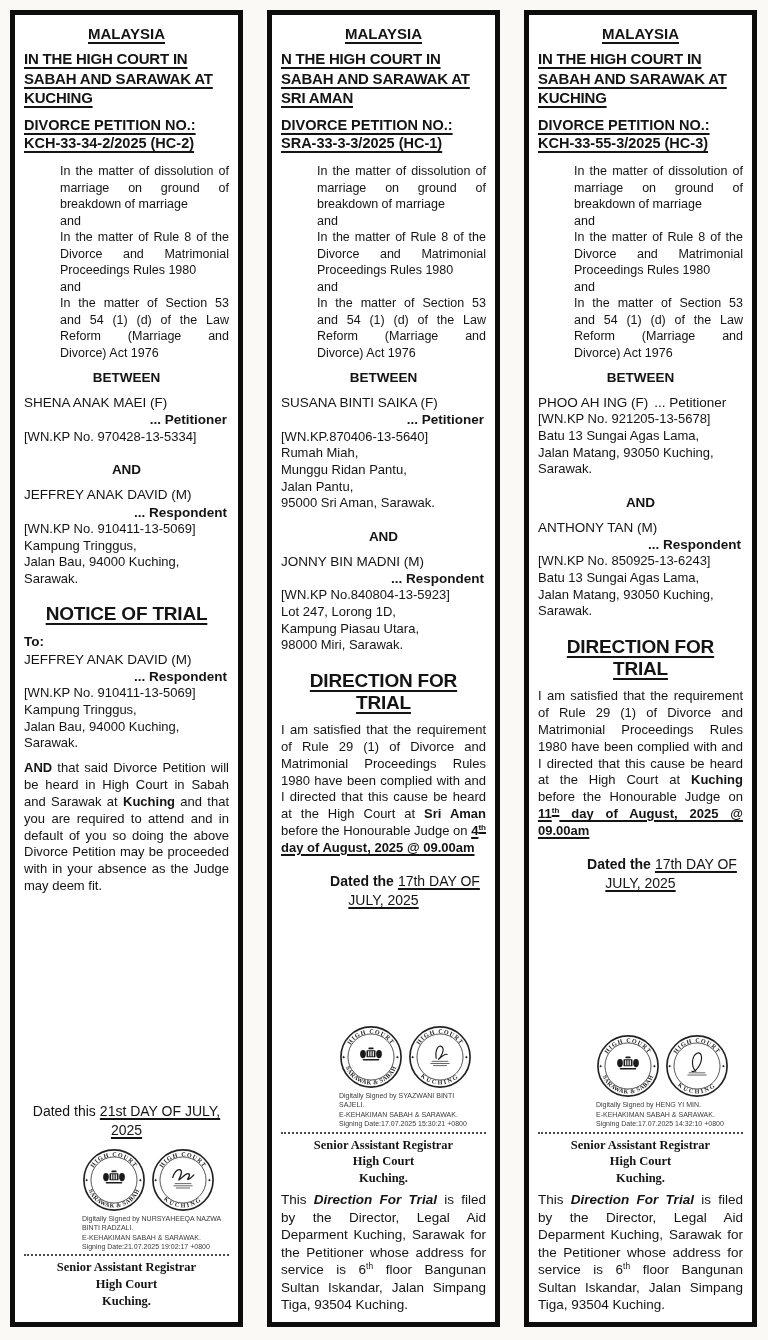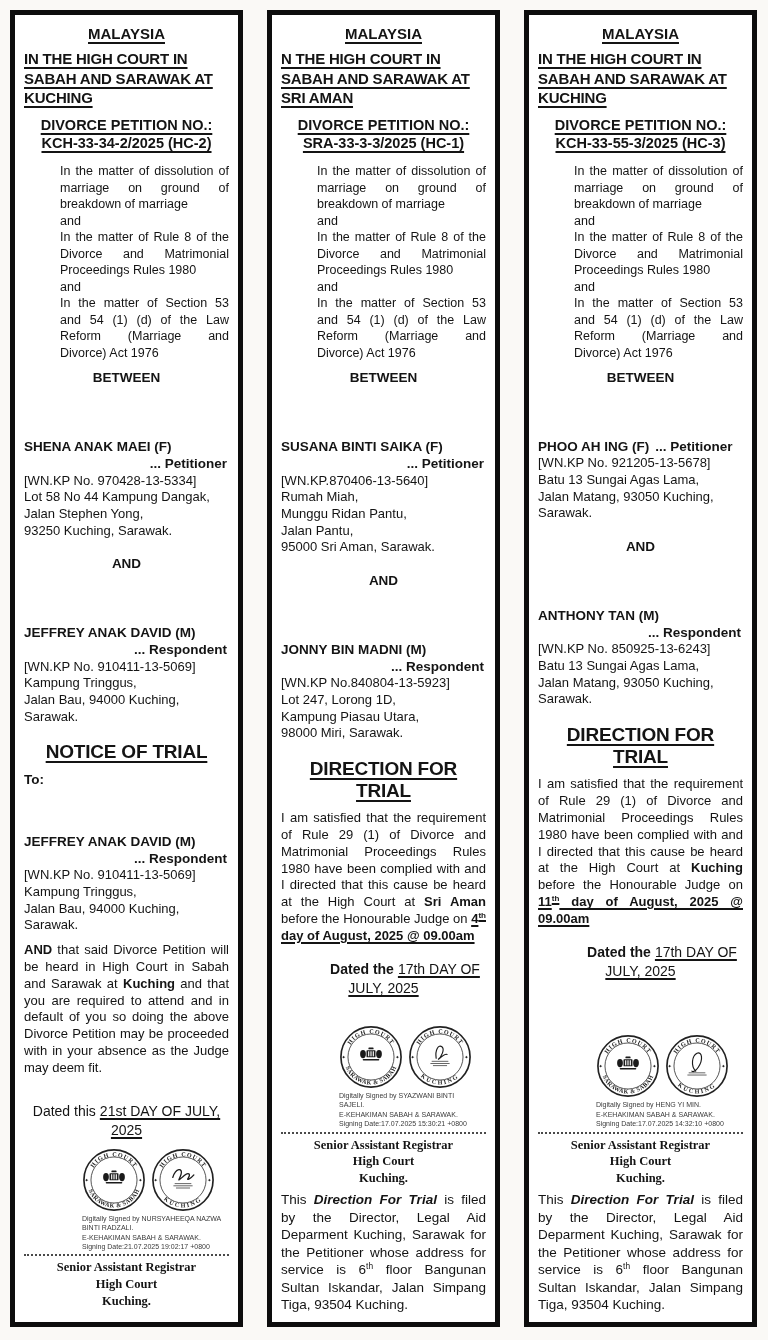--- a/index.html
+++ b/index.html
@@ -15,27 +15,27 @@
     width:233px;height:1317px;box-sizing:border-box;
     border:5px solid #0d0d0d;background:#fff;
     padding:8px 9px;display:flex;flex-direction:column;overflow:hidden;
   }
   .h-country{font-size:15px;font-weight:bold;text-align:center;
     text-decoration:underline;text-decoration-thickness:2px;text-underline-offset:3px;
     margin:2px 0 7px;}
   .h-court{font-size:15px;font-weight:bold;text-align:left;line-height:1.3;
     text-decoration:underline;text-decoration-thickness:2px;text-underline-offset:3px;
     letter-spacing:-0.2px;margin:0 0 8px;}
-  .h-petition{font-size:14.5px;font-weight:bold;text-align:center;line-height:1.3;
+  .h-petition{font-size:14.5px;font-weight:bold;line-height:1.3;
     text-decoration:underline;text-decoration-thickness:2px;text-underline-offset:3px;
     margin:0 0 10px;}
   .matters{margin-left:36px;font-size:12.5px;line-height:1.32;text-align:justify;}
   .between{font-size:13.5px;font-weight:bold;text-align:center;margin:9px 0;}
   .party{margin-bottom:8px;}
-  .party-name{font-size:13.5px;font-weight:bold;line-height:1.28;margin-top:44px;}
+  .party-name{font-size:13.5px;font-weight:normal;line-height:1.28;}
   .party-role{font-size:13.5px;font-weight:bold;text-align:right;padding-right:2px;line-height:1.28;}
   .role-inline{margin-left:6px;}
   .party-id,.party-addr{font-size:13px;line-height:1.28;}
   .party-addr div{line-height:1.28;}
   .section-title{font-size:19px;font-weight:bold;text-align:center;
     text-decoration:underline;text-decoration-thickness:2px;text-underline-offset:3px;
     margin:8px 0 8px;letter-spacing:-0.2px;}
   .to-label{font-size:13.5px;font-weight:bold;line-height:1.3;}
   .para{font-size:13px;line-height:1.3;text-align:justify;margin:0 0 9px;}
   .b{font-weight:bold;}
@@ -72,25 +72,20 @@
         <div>and</div>
         <div>In the matter of Rule 8 of the Divorce and Matrimonial Proceedings Rules 1980</div>
         <div>and</div>
         <div>In the matter of Section 53 and 54 (1) (d) of the Law Reform (Marriage and Divorce) Act 1976</div>
       </div>
     <div class="between">BETWEEN</div>
     <div class="party">
       <div class="party-name">SHENA ANAK MAEI (F)</div>
       <div class="party-role">... Petitioner</div>
       <div class="party-id">[WN.KP No. 970428-13-5334]</div>
-      <div class="party-addr">
-          <div>Lot 58 No 44 Kampung Dangak,</div>
-          <div>Jalan Stephen Yong,</div>
-          <div>93250 Kuching, Sarawak.</div>
-        </div>
     </div>
     <div class="between">AND</div>
     <div class="party">
       <div class="party-name">JEFFREY ANAK DAVID (M)</div>
       <div class="party-role">... Respondent</div>
       <div class="party-id">[WN.KP No. 910411-13-5069]</div>
       <div class="party-addr">
           <div>Kampung Tringgus,</div>
           <div>Jalan Bau, 94000 Kuching,</div>
           <div>Sarawak.</div>

